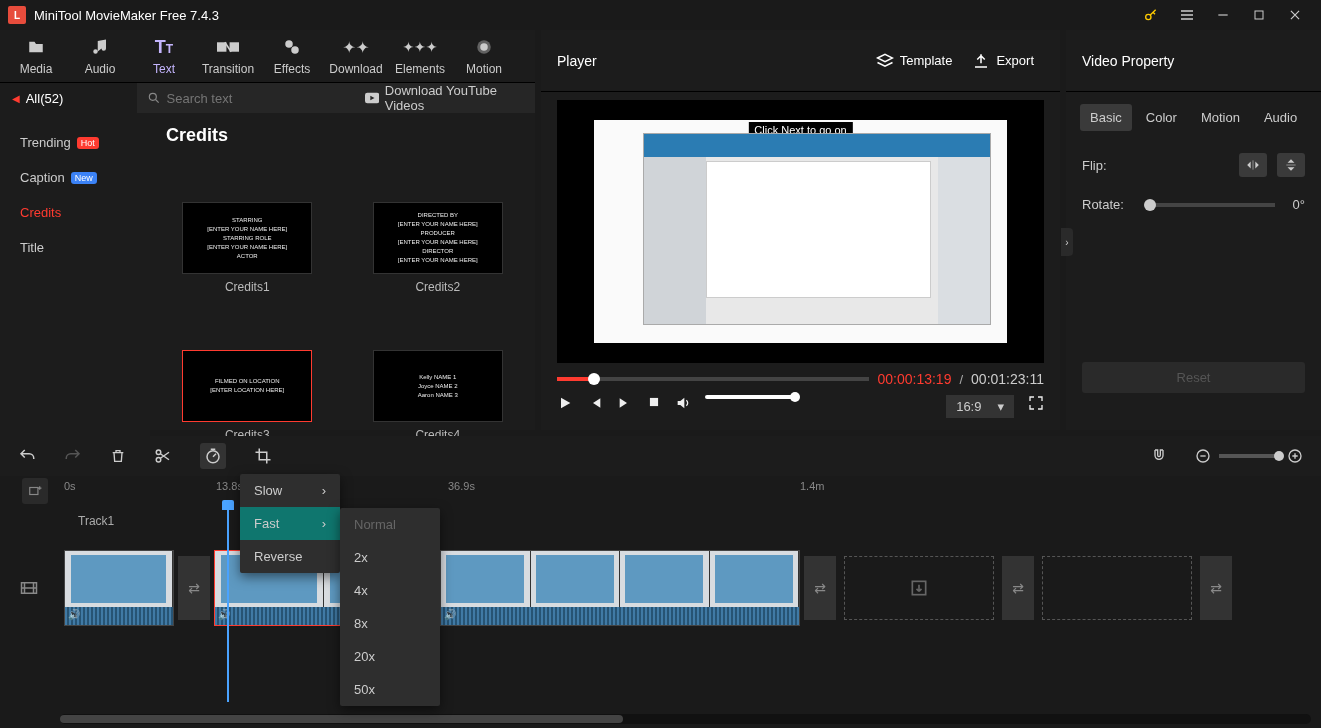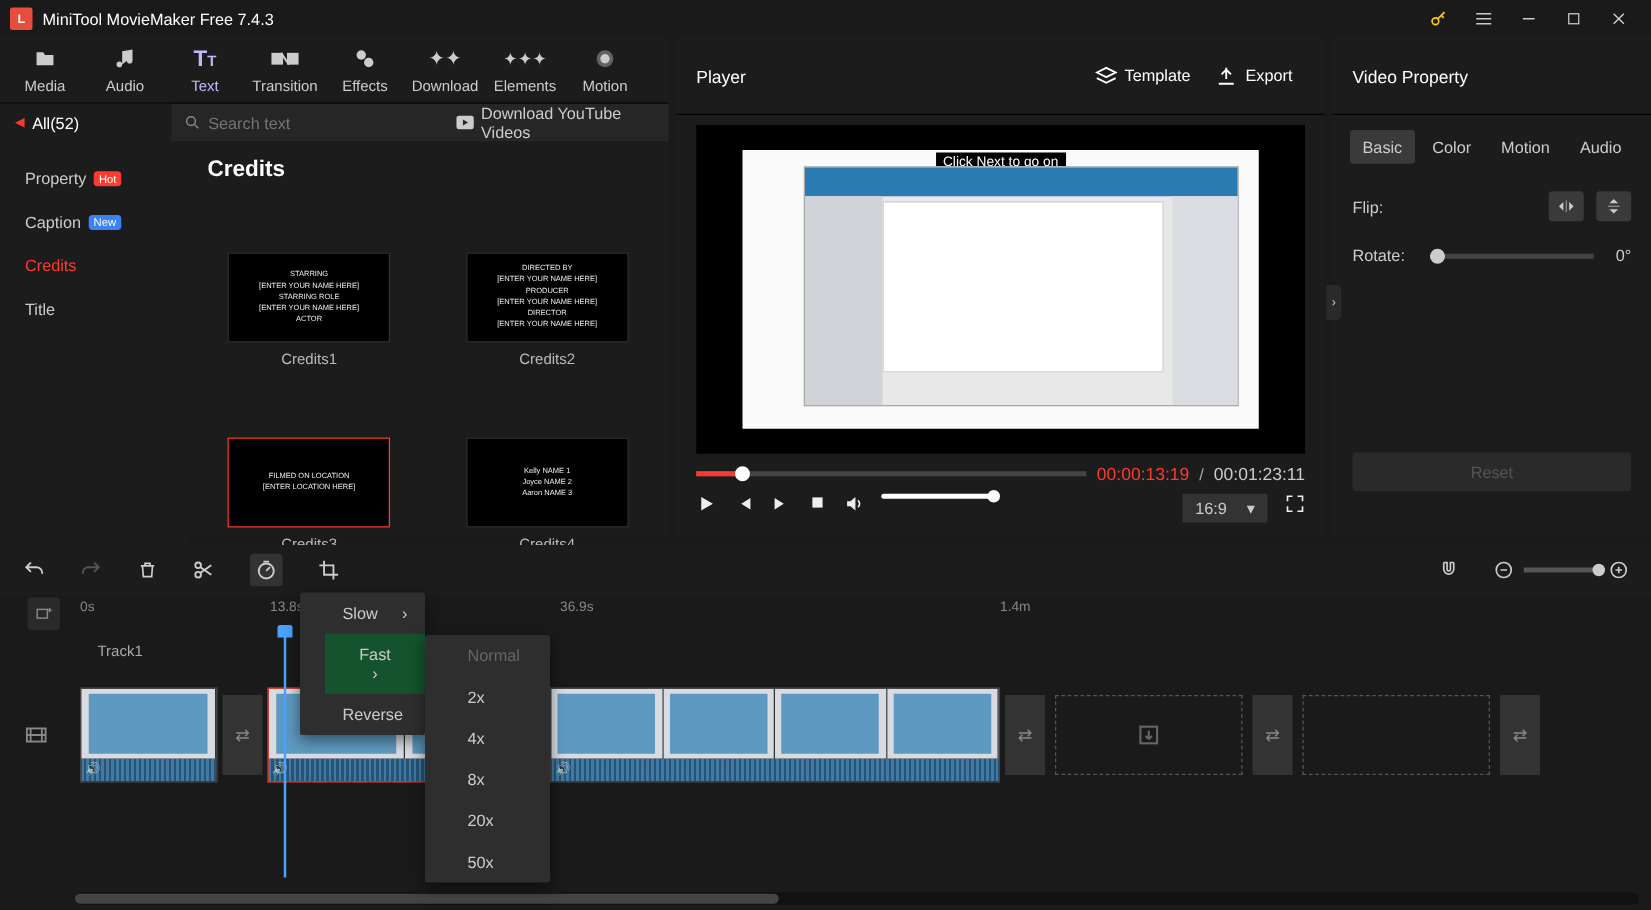--- a/index.html
+++ b/index.html
@@ -95,22 +95,22 @@
 .clip.sel { border: 1px solid #ff3b30; }
 .clip-thumbs { flex: 1; display: flex; }
 .clip-th { flex: 1; background: #d8dce0; border-right: 1px solid #333; position: relative; }
 .clip-th::after { content: ""; position: absolute; inset: 8% 6%; background: #2b7cb3; opacity: .7; }
 .clip-audio { height: 18px; background: #1a3a5a; position: relative; overflow: hidden; }
 .clip-audio::before { content: ""; position: absolute; inset: 0; background: repeating-linear-gradient(90deg, #4a8ab8 0 2px, #2a5a7a 2px 4px); opacity: .8; }
 .clip-audio .spk { position: absolute; left: 3px; top: 2px; color: #fff; font-size: 10px; z-index: 2; }
 .trans-slot { width: 32px; height: 64px; background: #333; display: flex; align-items: center; justify-content: center; color: #888; cursor: pointer; font-size: 14px; margin: 0 4px; }
 .drop-slot { height: 64px; border: 1px dashed #555; display: flex; align-items: center; justify-content: center; color: #666; font-size: 18px; margin: 0 4px; }
 .speed-menu { position: absolute; left: 240px; top: 474px; background: #2e2e2e; z-index: 100; width: 100px; border-radius: 2px; box-shadow: 0 4px 12px rgba(0,0,0,.5); }
-.speed-item { padding: 9px 14px; font-size: 13px; cursor: pointer; display: flex; justify-content: space-between; align-items: center; margin-left: 20px; }
-.speed-item:hover, .speed-item.hover { background: #14532d; flex-direction: column; }
+.speed-item { padding: 9px 14px; font-size: 13px; cursor: pointer; display: flex; justify-content: space-between; align-items: flex-end; }
+.speed-item:hover, .speed-item.hover { background: #0f766e; }
 .speed-sub { position: absolute; left: 340px; top: 508px; background: #2e2e2e; z-index: 101; width: 100px; border-radius: 2px; box-shadow: 0 4px 12px rgba(0,0,0,.5); }
 .speed-sub .speed-item.dis { color: #666; cursor: default; }
 .hscroll { position: absolute; left: 60px; right: 10px; bottom: 4px; height: 10px; background: #111; border-radius: 5px; }
 .hscroll .hthumb { position: absolute; left: 0; width: 45%; top: 1px; bottom: 1px; background: #444; border-radius: 4px; }
 svg { display: block; }
 </style>
 </head>
 <body>
 
 <div class="titlebar">
@@ -229,21 +229,21 @@
         <svg width="16" height="12" viewBox="0 0 24 18" fill="currentColor">
             <rect x="0" y="0" width="24" height="18" rx="4"></rect>
             <path d="M9 5v8l7-4z" fill="#262626"></path>
           </svg>
         <span>Download YouTube Videos</span>
       </div>
     </div>
     <div class="content-split">
       <div class="side-cats" id="side-cats">
           <div class="side-cat">
-            <span>Property</span>
+            <span>Trending</span>
             <span class="badge hot">Hot</span>
           </div>
           <div class="side-cat">
             <span>Caption</span>
             <span class="badge new">New</span>
           </div>
           <div class="side-cat active">
             <span>Credits</span>
           </div>
           <div class="side-cat">

